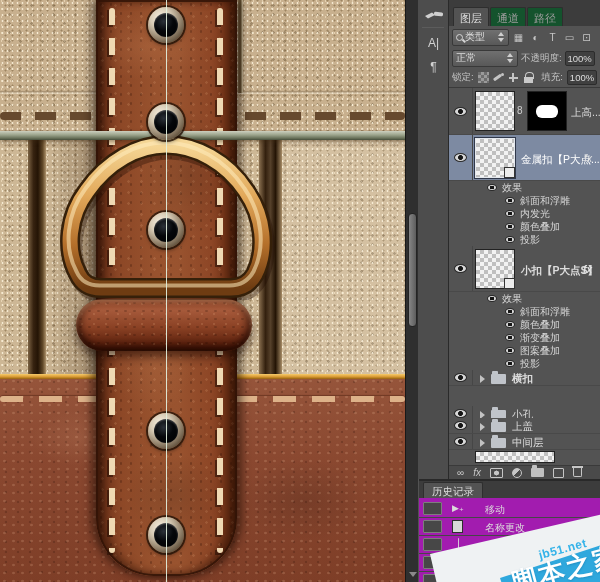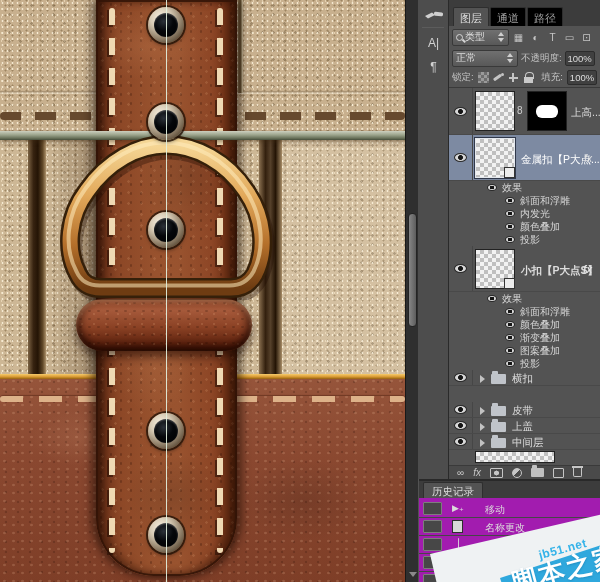--- a/index.html
+++ b/index.html
@@ -102,21 +102,21 @@
   
   #dock { left:418px; top:0; width:31px; height:479px; background:#4d4d4d; border-right:1px solid #2a2a2a; z-index:30; }
   .dock-icon { width:31px; height:24px; display:flex; align-items:center; justify-content:center;
     color:#d2d2d2; font-size:12px; }
   .dock-div { margin:3px 4px; height:1px; background:#3a3a3a; border-bottom:1px solid #5c5c5c; }
 
   
   #layers-panel { left:449px; top:0; width:151px; height:479px; background:#535353; z-index:30; overflow:hidden; }
   .ptab-bar { position:absolute; left:0; top:0; width:151px; height:26px; background:#3c3c3c;
     display:flex; align-items:flex-end; padding:0 0 0 4px; gap:1px; }
-  .ptab { height:19px; padding:3px 6px 0; font-size:11px; color:#9b9b9b; background:#000000;
+  .ptab { height:19px; padding:3px 6px 0; font-size:11px; color:#9b9b9b; background:#14532d;
     border:1px solid #2e2e2e; border-bottom:none; border-radius:2px 2px 0 0; white-space:nowrap; }
   .ptab.active { background:#535353; color:#dfdfdf; }
 
   .filter-row { position:absolute; left:0; top:26px; width:151px; height:22px; display:flex;
     align-items:center; padding:0 3px; gap:2px; }
   .select-box { height:17px; background:linear-gradient(180deg,#707070,#585858); border:1px solid #393939;
     border-radius:2px; display:flex; align-items:center; font-size:10px; color:#dcdcdc; padding:0 3px; gap:2px; }
   .kind-select { width:57px; }
   .search-glyph { width:7px; height:7px; border:1.5px solid #d6d6d6; border-radius:50%; position:relative; flex:none; }
   .search-glyph::after { content:""; position:absolute; left:5px; top:5px; width:4px; height:1.5px;
@@ -419,43 +419,35 @@
   </div>
   <div class="erow" style="top:331px;padding-left:56px;">
     <span class="eye-sm"></span>
       <span class="t">渐变叠加</span>
   </div>
   <div class="erow" style="top:357px;padding-left:56px;">
     <span class="eye-sm"></span>
       <span class="t">投影</span>
   </div>
 
-  <div class="grow" style="top:370px;">
+  <div class="grow" style="top:370px;font-weight:bold;">
     <div class="eye-cell">
         <span class="eye"></span>
       </div>
     <span class="tri"></span>
     <span class="folder"></span>
     <span class="gname">横扣</span>
   </div>
   <div class="grow" style="top:406px;">
     <div class="eye-cell">
         <span class="eye"></span>
       </div>
     <span class="tri"></span>
     <span class="folder"></span>
     <span class="gname">小孔</span>
-  </div>
-  <div class="grow" style="top:402px;">
-    <div class="eye-cell">
-        <span class="eye"></span>
-      </div>
-    <span class="tri"></span>
-    <span class="folder"></span>
-    <span class="gname">皮带</span>
   </div>
   <div class="grow" style="top:418px;">
     <div class="eye-cell">
         <span class="eye"></span>
       </div>
     <span class="tri"></span>
     <span class="folder"></span>
     <span class="gname">上盖</span>
   </div>
   <div class="grow" style="top:434px;">

